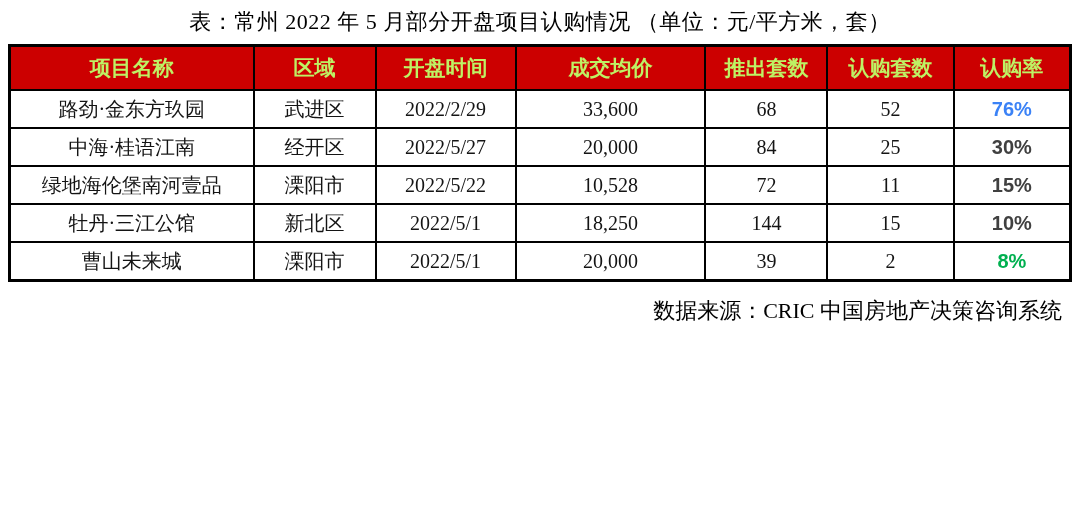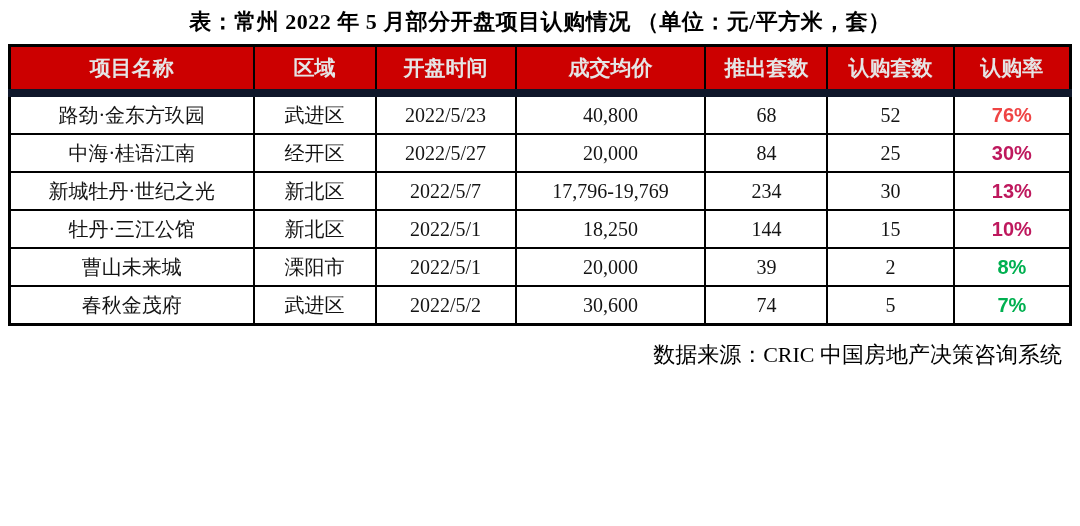--- a/index.html
+++ b/index.html
@@ -15,60 +15,60 @@
     color: #000;
   }
   .title-bar {
     height: 44px;
     display: flex;
     align-items: center;
     justify-content: center;
   }
   .title-bar .title-text {
     font-size: 22px;
-    font-weight: bold;
+    font-weight: normal;
     letter-spacing: 0.5px;
     white-space: nowrap;
   }
   table.data-table {
     width: 1064px;
     margin: 0 8px;
     border-collapse: collapse;
     table-layout: fixed;
     border: 3px solid #000;
   }
   th, td {
     border: 2px solid #000;
     text-align: center;
     vertical-align: middle;
     overflow: hidden;
     white-space: nowrap;
   }
   thead th {
     background: #CC0000;
-    color: #e5e5e5;
+    color: #bef264;
     font-family: "Liberation Sans", "DejaVu Sans", sans-serif;
     font-weight: bold;
     font-size: 21px;
     height: 40px;
-    border-bottom: 8px solid #0f172a;
+    border-bottom: 1px solid #0f172a;
   }
   tbody td {
     height: 34px;
     font-size: 20px;
     color: #141414;
   }
   td.rate-cell {
     font-family: "Liberation Sans", "DejaVu Sans", sans-serif;
     font-weight: bold;
     font-size: 20px;
   }
-  .rate-red   { color: #ef4444; }
+  .rate-red   { color: #3b82f6; }
   .rate-green { color: #00B050; }
-  .rate-black { color: #be185d; }
+  .rate-black { color: #404040; }
   .source-bar {
     margin-top: 14px;
     padding-right: 18px;
     text-align: right;
     font-size: 22px;
     color: #000;
     white-space: nowrap;
   }
 </style>
 </head>
@@ -96,67 +96,58 @@
       <th>成交均价</th>
       <th>推出套数</th>
       <th>认购套数</th>
       <th>认购率</th>
     </tr>
   </thead>
   <tbody>
       <tr>
         <td>路劲·金东方玖园</td>
         <td>武进区</td>
-        <td>2022/5/23</td>
-        <td>40,800</td>
+        <td>2022/2/29</td>
+        <td>33,600</td>
         <td>68</td>
         <td>52</td>
         <td class="rate-cell rate-red">76%</td>
       </tr>
       <tr>
         <td>中海·桂语江南</td>
         <td>经开区</td>
         <td>2022/5/27</td>
         <td>20,000</td>
         <td>84</td>
         <td>25</td>
         <td class="rate-cell rate-black">30%</td>
       </tr>
       <tr>
-        <td>新城牡丹·世纪之光</td>
-        <td>新北区</td>
-        <td>2022/5/7</td>
-        <td>17,796-19,769</td>
-        <td>234</td>
-        <td>30</td>
-        <td class="rate-cell rate-black">13%</td>
+        <td>绿地海伦堡南河壹品</td>
+        <td>溧阳市</td>
+        <td>2022/5/22</td>
+        <td>10,528</td>
+        <td>72</td>
+        <td>11</td>
+        <td class="rate-cell rate-black">15%</td>
       </tr>
       <tr>
         <td>牡丹·三江公馆</td>
         <td>新北区</td>
         <td>2022/5/1</td>
         <td>18,250</td>
         <td>144</td>
         <td>15</td>
         <td class="rate-cell rate-black">10%</td>
       </tr>
       <tr>
         <td>曹山未来城</td>
         <td>溧阳市</td>
         <td>2022/5/1</td>
         <td>20,000</td>
         <td>39</td>
         <td>2</td>
         <td class="rate-cell rate-green">8%</td>
       </tr>
-      <tr>
-        <td>春秋金茂府</td>
-        <td>武进区</td>
-        <td>2022/5/2</td>
-        <td>30,600</td>
-        <td>74</td>
-        <td>5</td>
-        <td class="rate-cell rate-green">7%</td>
-      </tr>
     </tbody>
 </table>
 
 <div class="source-bar">数据来源：CRIC 中国房地产决策咨询系统</div>
 
 </body></html>

